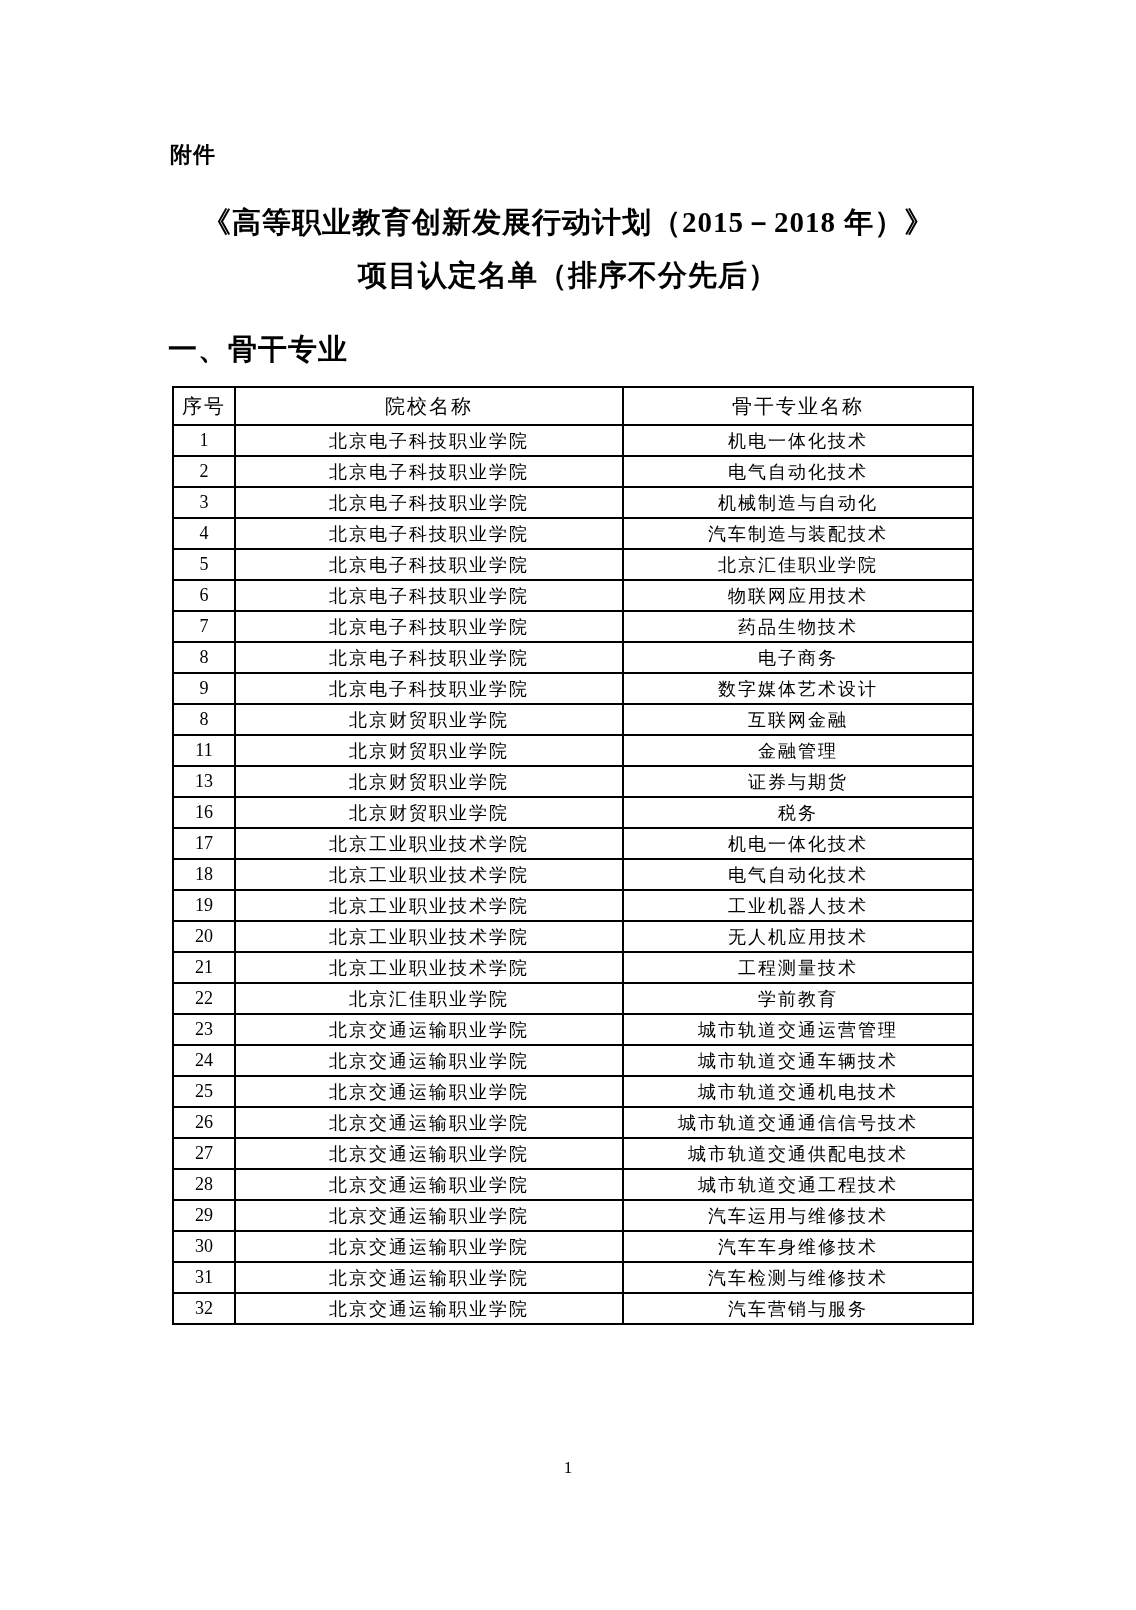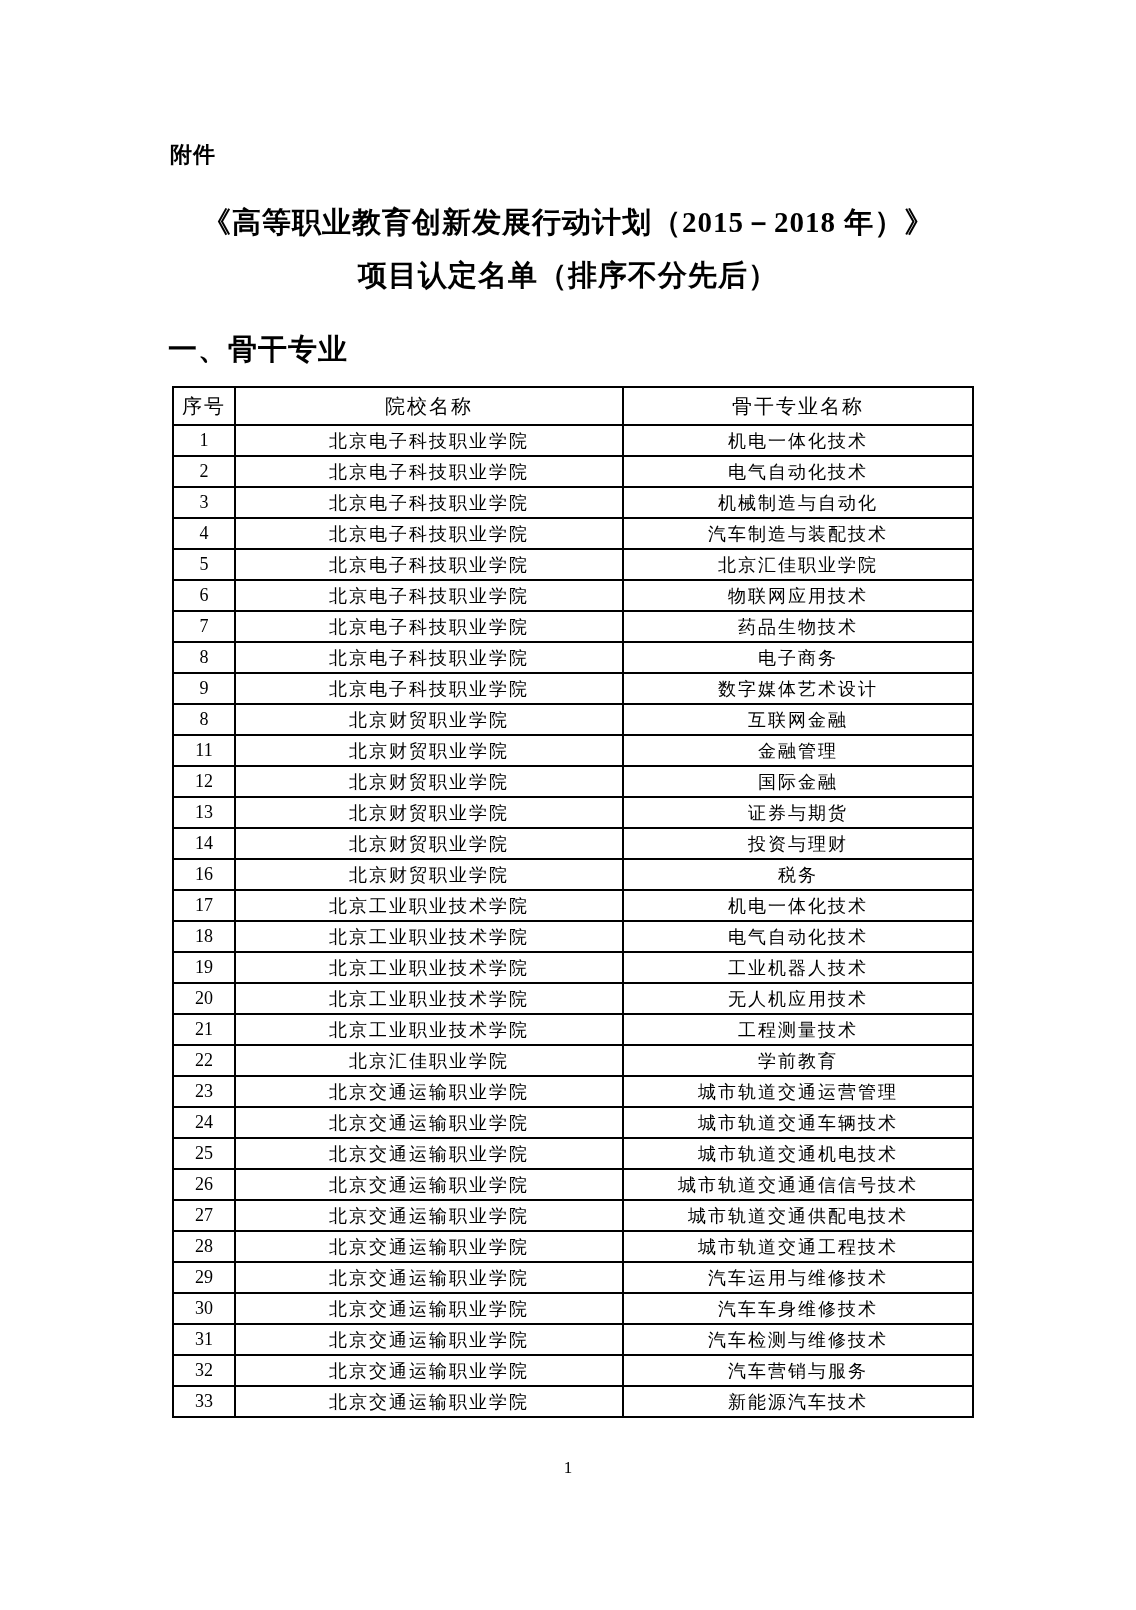--- a/index.html
+++ b/index.html
@@ -165,33 +165,23 @@
     <td class="idx">8</td>
     <td>北京财贸职业学院</td>
     <td>互联网金融</td>
   </tr>
         <tr>
     <td class="idx">11</td>
     <td>北京财贸职业学院</td>
     <td>金融管理</td>
   </tr>
         <tr>
-    <td class="idx">12</td>
-    <td>北京财贸职业学院</td>
-    <td>国际金融</td>
-  </tr>
-        <tr>
     <td class="idx">13</td>
     <td>北京财贸职业学院</td>
     <td>证券与期货</td>
-  </tr>
-        <tr>
-    <td class="idx">14</td>
-    <td>北京财贸职业学院</td>
-    <td>投资与理财</td>
   </tr>
         <tr>
     <td class="idx">16</td>
     <td>北京财贸职业学院</td>
     <td>税务</td>
   </tr>
         <tr>
     <td class="idx">17</td>
     <td>北京工业职业技术学院</td>
     <td>机电一体化技术</td>
@@ -264,23 +254,18 @@
         <tr>
     <td class="idx">31</td>
     <td>北京交通运输职业学院</td>
     <td>汽车检测与维修技术</td>
   </tr>
         <tr>
     <td class="idx">32</td>
     <td>北京交通运输职业学院</td>
     <td>汽车营销与服务</td>
   </tr>
-        <tr>
-    <td class="idx">33</td>
-    <td>北京交通运输职业学院</td>
-    <td>新能源汽车技术</td>
-  </tr>
       </tbody>
   </table>
 
   <div class="page-number">1</div>
 
 </div>
 
 </body></html>

